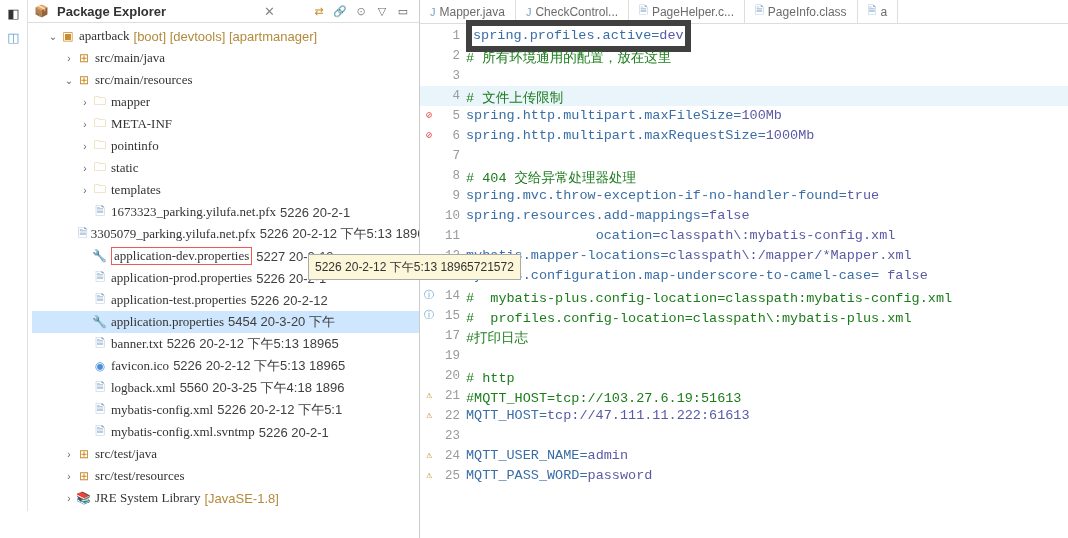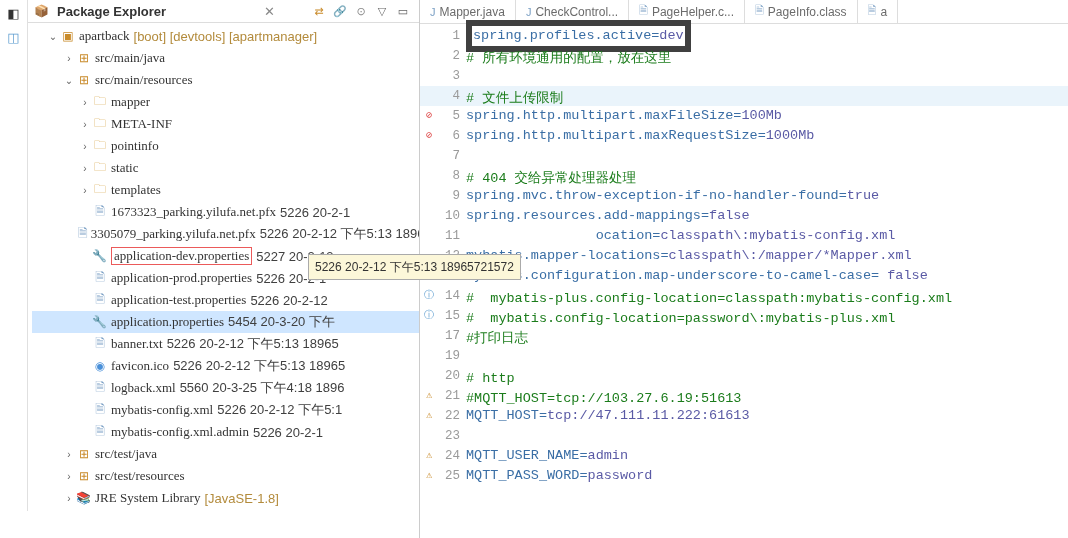--- a/index.html
+++ b/index.html
@@ -168,21 +168,21 @@
             </div>
           <div class="tree-row pad3">
               <span class="twisty"></span>
               <span class="icon file-i">🗎</span>
               <span class="node-label">mybatis-config.xml</span>
               <span class="node-meta dark">5226  20-2-12 下午5:1</span>
             </div>
           <div class="tree-row pad3">
               <span class="twisty"></span>
               <span class="icon file-i">🗎</span>
-              <span class="node-label">mybatis-config.xml.admin</span>
+              <span class="node-label">mybatis-config.xml.svntmp</span>
               <span class="node-meta dark">5226  20-2-1</span>
             </div>
           <div class="tree-row pad2">
               <span class="twisty">›</span>
               <span class="icon pkg-i">⊞</span>
               <span class="node-label">src/test/java</span>
             </div>
           <div class="tree-row pad2">
               <span class="twisty">›</span>
               <span class="icon pkg-i">⊞</span>
@@ -290,21 +290,21 @@
           <span class="code"><span class="tok-key">mybatis.configuration.map-underscore-to-camel-case=</span><span class="tok-val"> false</span></span>
         </div>
       <div class="line">
           <span class="gutter-icon info-i">ⓘ</span>
           <span class="line-num">14</span>
           <span class="code tok-cmt">#  mybatis-plus.config-location=classpath:mybatis-config.xml</span>
         </div>
       <div class="line">
           <span class="gutter-icon info-i">ⓘ</span>
           <span class="line-num">15</span>
-          <span class="code tok-cmt">#  mybatis.config-location=password\:mybatis-plus.xml</span>
+          <span class="code tok-cmt">#  profiles.config-location=classpath\:mybatis-plus.xml</span>
         </div>
       <div class="line">
           <span class="gutter-icon"></span>
           <span class="line-num">17</span>
           <span class="code tok-cmt">#打印日志</span>
         </div>
       <div class="line">
           <span class="gutter-icon"></span>
           <span class="line-num">19</span>
         </div>

